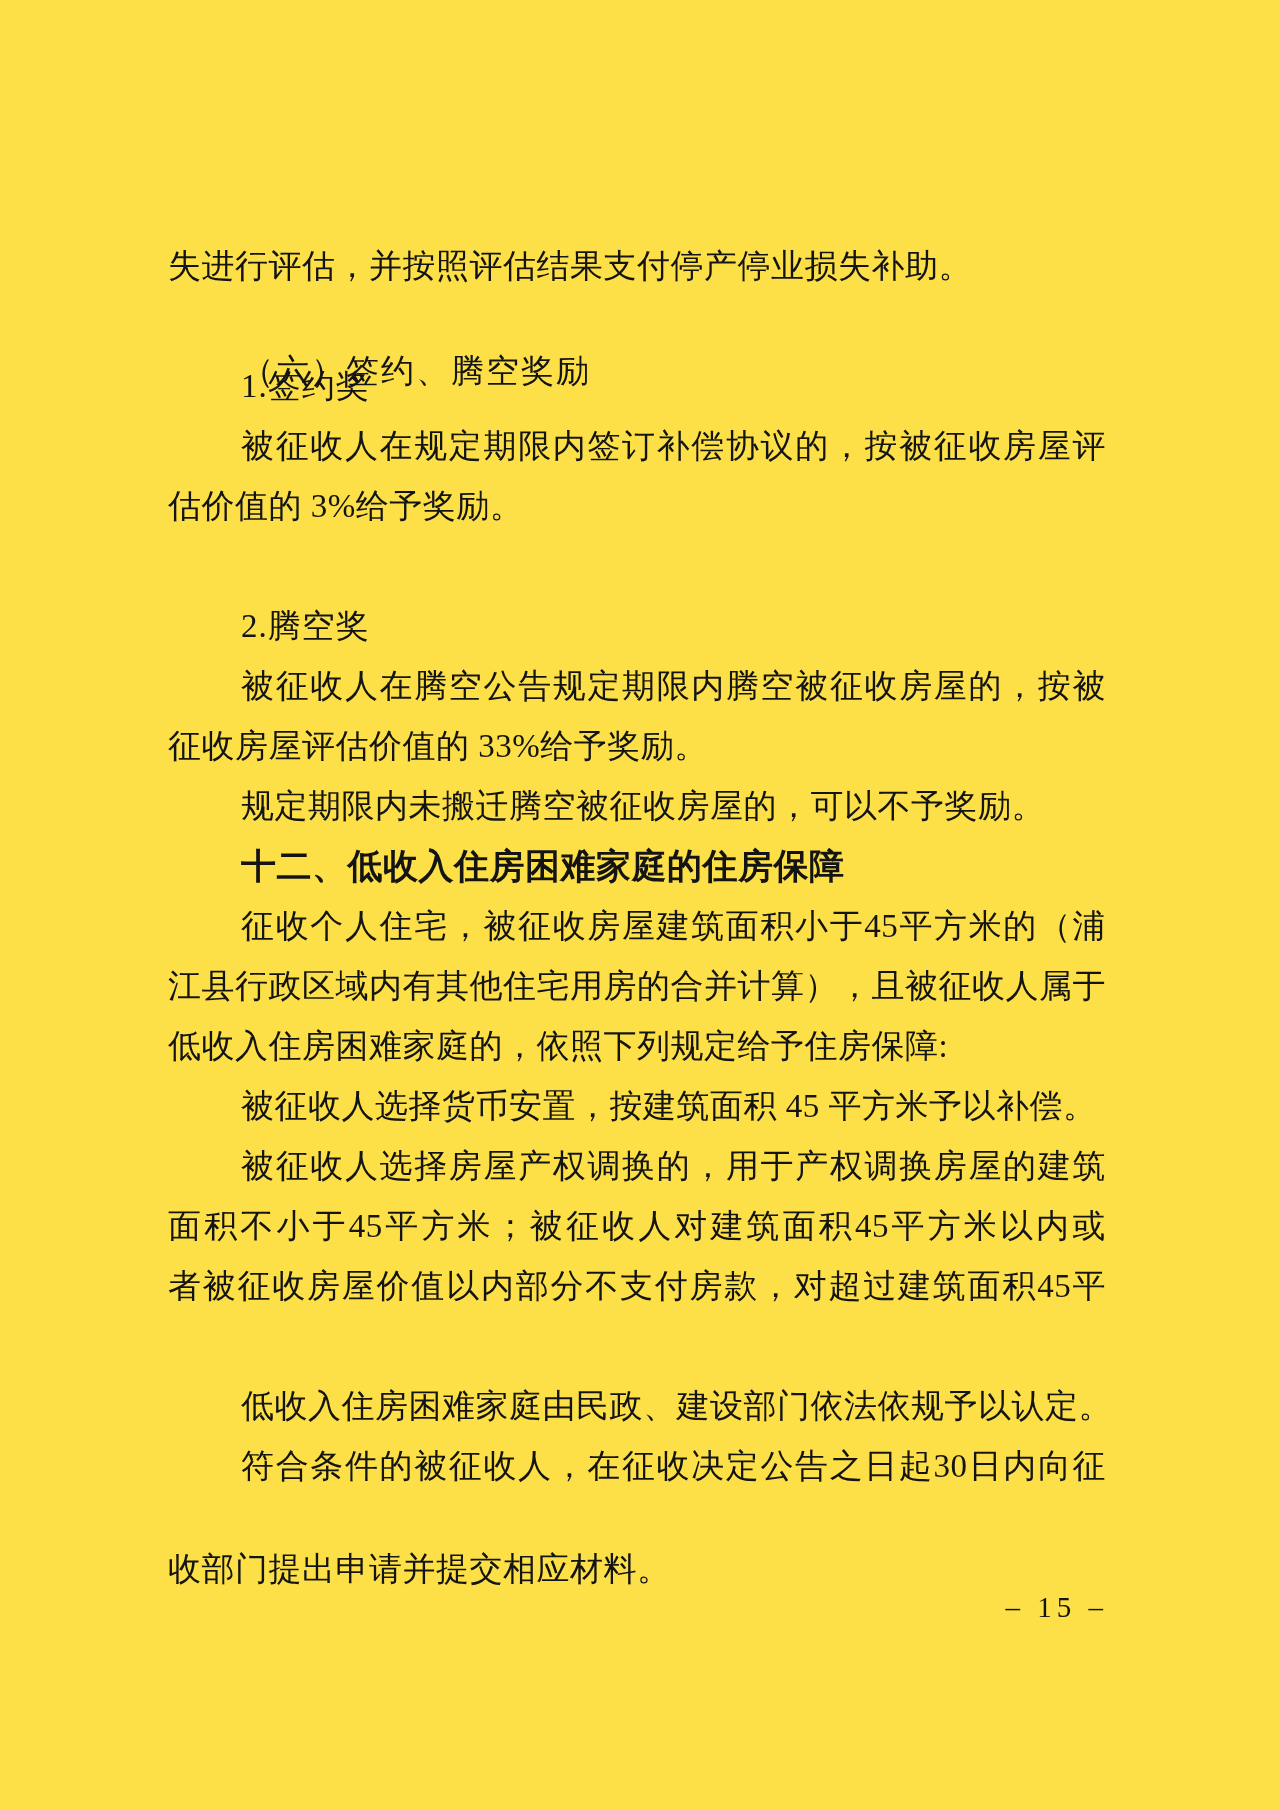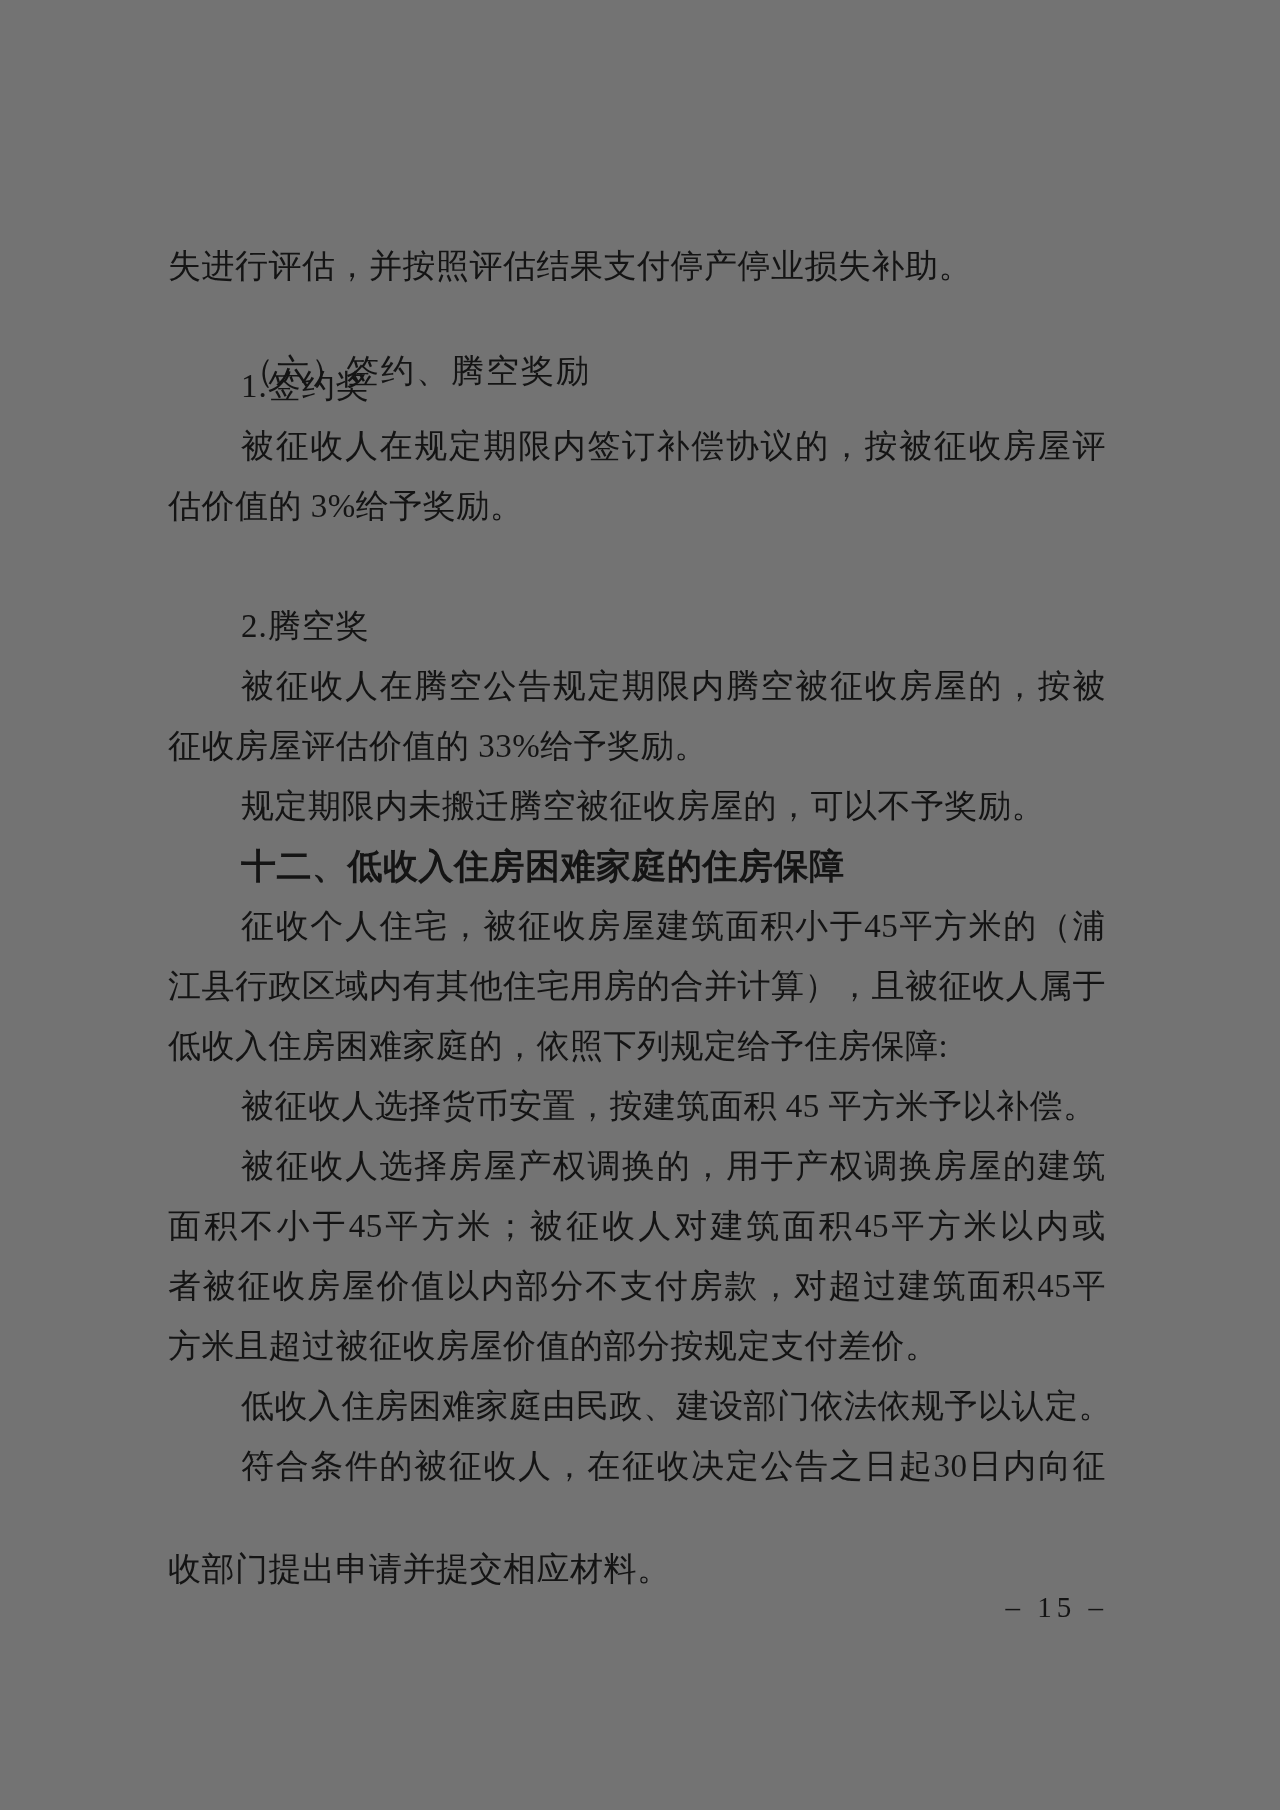--- a/index.html
+++ b/index.html
@@ -4,21 +4,21 @@
 <style>
   html, body {
     margin: 0;
     padding: 0;
     background: #ffffff;
   }
   .page {
     position: relative;
     width: 1280px;
     height: 1810px;
-    background: #737373;
+    background: #fde047;
     overflow: hidden;
     font-family: "Liberation Serif", "DejaVu Serif", serif;
     color: #141414;
   }
   .line {
     position: absolute;
     left: 168px;
     width: 938px;
     height: 60px;
     line-height: 52px;
@@ -260,21 +260,20 @@
       <span>对</span>
       <span>超</span>
       <span>过</span>
       <span>建</span>
       <span>筑</span>
       <span>面</span>
       <span>积</span>
       <span>45</span>
       <span>平</span>
     </div>
-  <div class="line" style="top:1320px">方米且超过被征收房屋价值的部分按规定支付差价。</div>
   <div class="line indent" style="top:1380px">低收入住房困难家庭由民政、建设部门依法依规予以认定。</div>
   <div class="line indent j" style="top: 1440px; display: flex; justify-content: space-between;">
       <span>符</span>
       <span>合</span>
       <span>条</span>
       <span>件</span>
       <span>的</span>
       <span>被</span>
       <span>征</span>
       <span>收</span>

